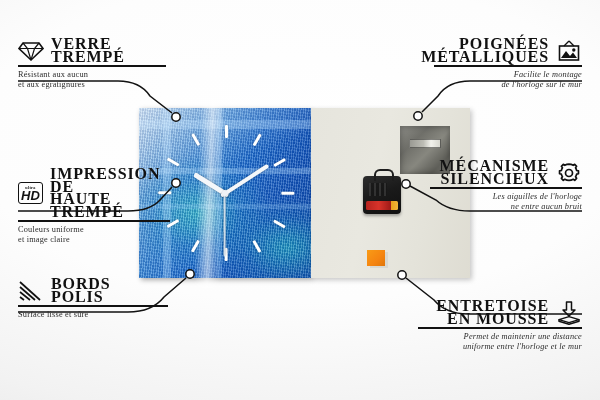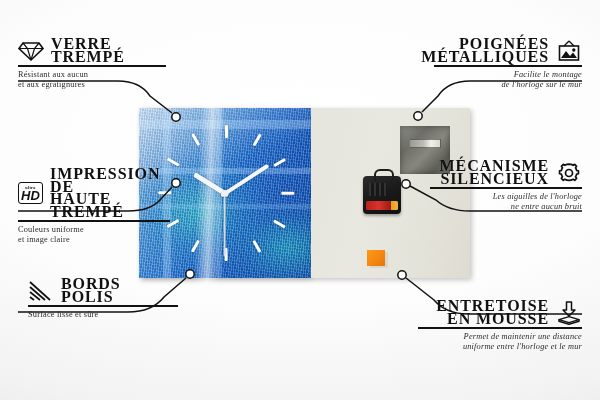--- a/index.html
+++ b/index.html
@@ -198,21 +198,21 @@
         <span>HAUTE TREMPÉ</span>
       </span>
     </div>
     <div class="rule"></div>
     <div class="desc">
       <span>Couleurs uniforme</span><br>
       <span>et image claire</span>
     </div>
   </div>
 
-  <div class="callout" style="left:28px;top:278px;width:150px;">
+  <div class="callout" style="left:18px;top:278px;width:150px;">
     <div class="head">
       <span class="ico">
         <svg width="26" height="22" viewBox="0 0 26 22">
           <g stroke="#111" stroke-width="1.7" fill="none">
             <path d="M2 2 L22 20"></path>
               <path d="M2 7 L17 20"></path>
               <path d="M2 12 L12 20"></path>
               <path d="M2 17 L6 20"></path>
           </g>
         </svg>

